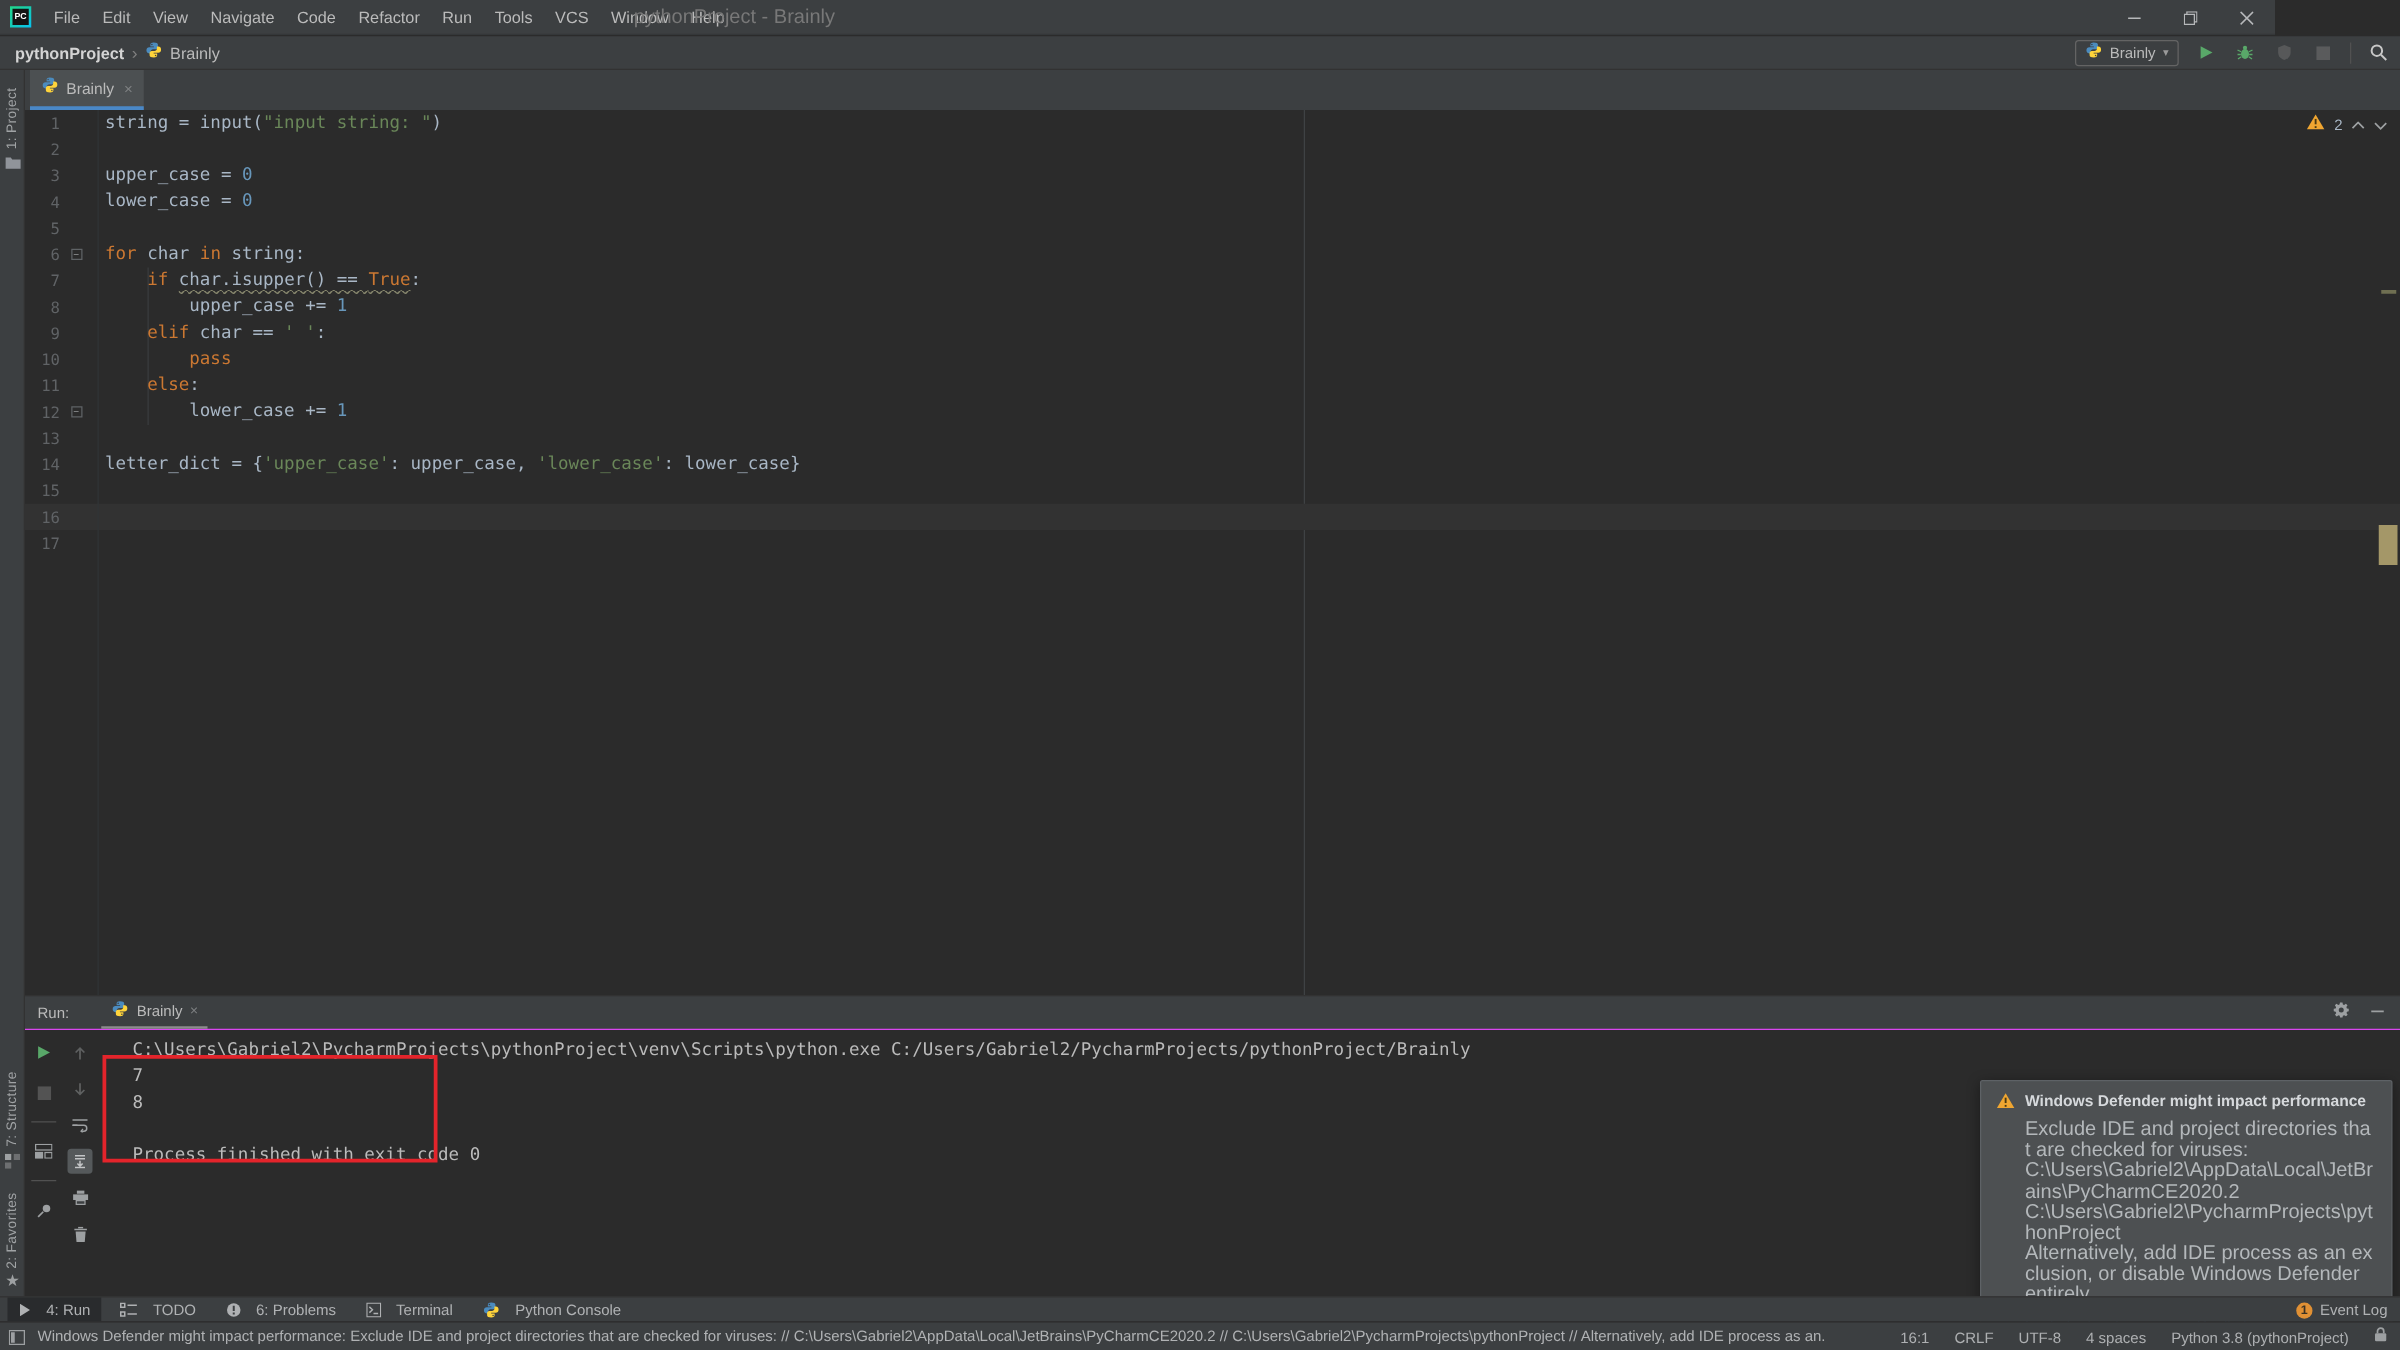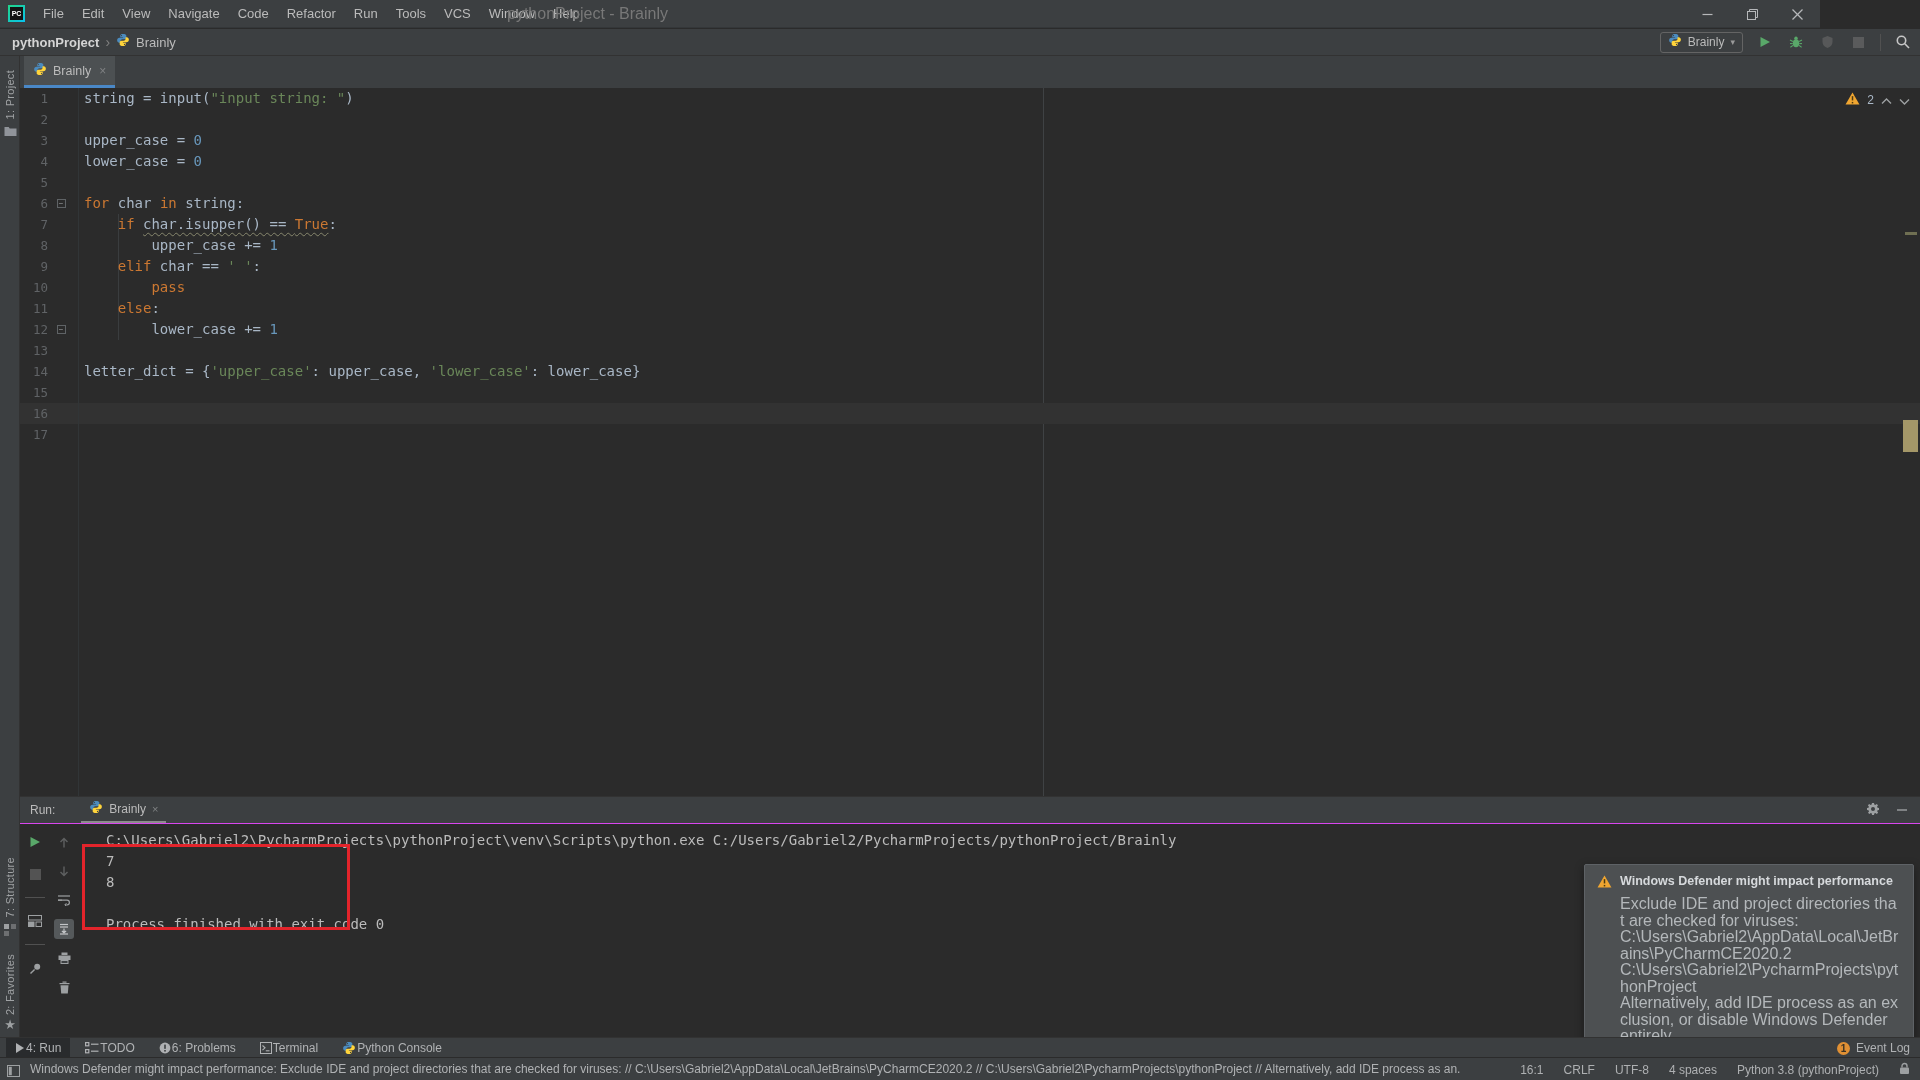--- a/index.html
+++ b/index.html
@@ -106,21 +106,21 @@
   .ntf-title-row { display:flex; align-items:flex-start; gap:8px; }
   .ntf-title { color:#d6d9dc; font-size:12.5px; font-weight:bold; }
   .ntf-body { margin:4px 0 0 23px; }
   .nb-line { color:#b4b8bb; font-size:16px; line-height:16.5px; word-break:break-all; }
   .ntf-links { margin:8px 0 0 23px; display:flex; gap:26px; }
   .ntf-link { color:#589df6; font-size:12px; }
 
   
   .bottombar { position:absolute; left:0; top:1037px; width:1920px; height:20px; background:#3c3f41;
                border-top:1px solid #323232; display:flex; align-items:center; padding-left:6px; }
-  .bt-item { display:flex; align-items:center; gap:1px; padding:0 9px; height:20px;
+  .bt-item { display:flex; align-items:center; gap:12px; padding:0 9px; height:20px;
              color:#b0b2b4; font-size:12px; margin-right:6px; }
   .bt-item.active { background:#292b2d; }
   .bt-icon { display:flex; align-items:center; }
   .eventlog { position:absolute; right:10px; top:0; height:20px; display:flex; align-items:center; gap:6px; }
   .el-badge { width:13px; height:13px; border-radius:50%; background:#e09034; color:#3a3123;
               font-size:10px; font-weight:bold; display:flex; align-items:center; justify-content:center; }
   .el-label { color:#b0b2b4; font-size:12px; }
 
   
   .statusbar { position:absolute; left:0; top:1057px; width:1920px; height:23px; background:#3c3f41;

